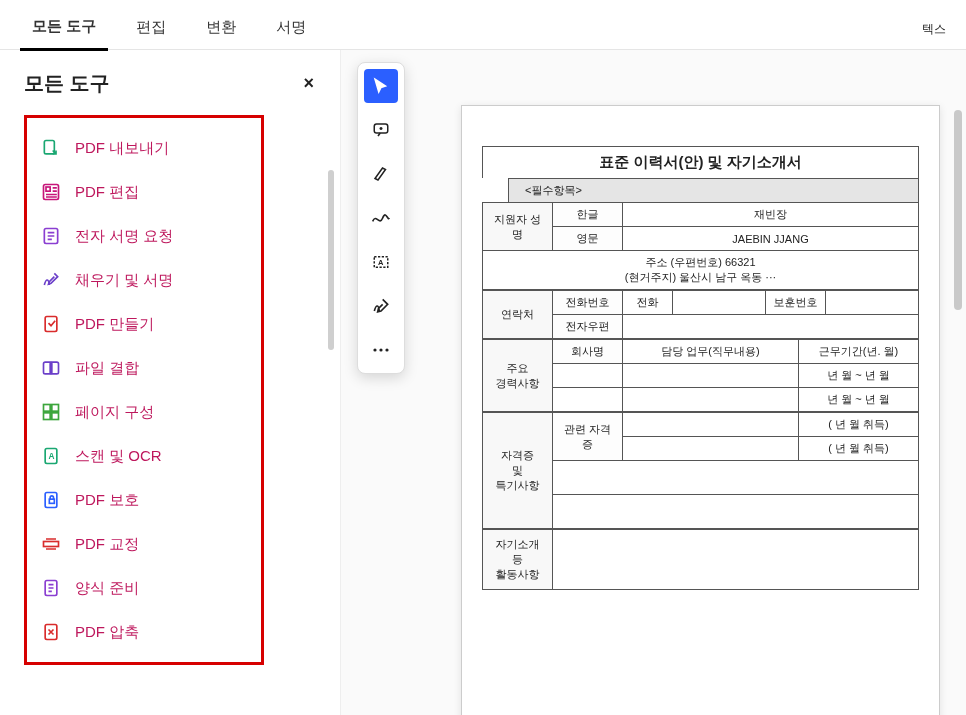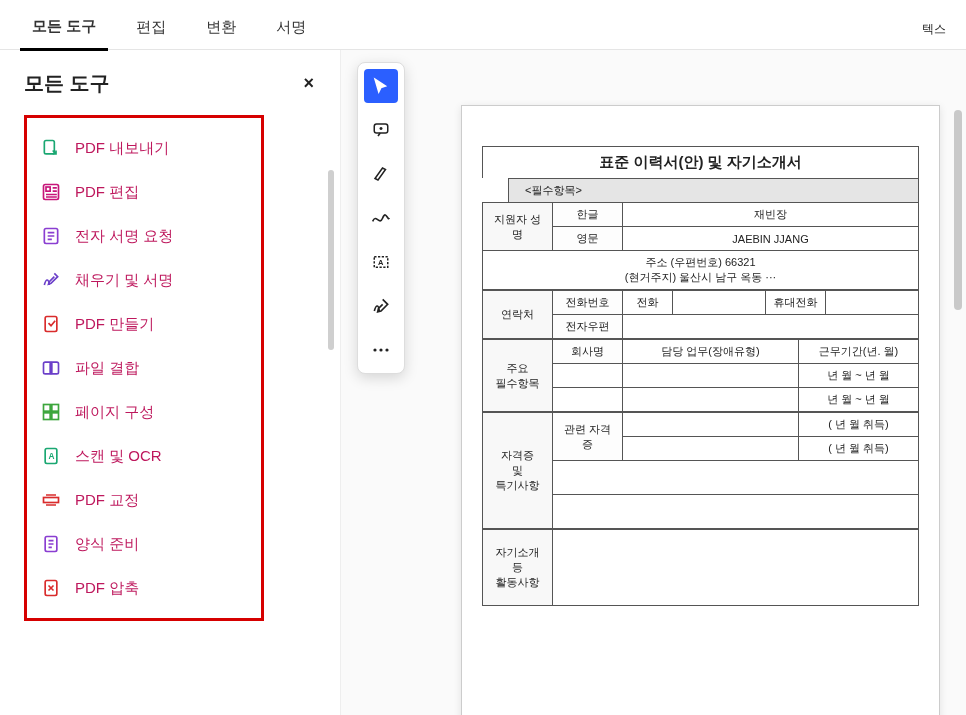--- a/index.html
+++ b/index.html
@@ -265,20 +265,30 @@
           <span class="tool-icon">
             <svg width="20" height="20" viewBox="0 0 24 24" fill="none" stroke="#1aa772" stroke-width="2">
               <rect x="5" y="3" width="14" height="18" rx="2"></rect>
               <text x="9" y="16" font-size="10" fill="#1aa772" stroke="none" font-weight="700">A</text>
             </svg>
           </span>
           <span class="tool-label">스캔 및 OCR</span>
         </div>
         <div class="tool-item">
           <span class="tool-icon">
+            <svg width="20" height="20" viewBox="0 0 24 24" fill="none" stroke="#2b5fff" stroke-width="2">
+              <rect x="5" y="3" width="14" height="18" rx="2"></rect>
+              <rect x="10" y="11" width="6" height="5"></rect>
+              <path d="M11 11v-2a2 2 0 014 0v2"></path>
+            </svg>
+          </span>
+          <span class="tool-label">PDF 보호</span>
+        </div>
+        <div class="tool-item">
+          <span class="tool-icon">
             <svg width="20" height="20" viewBox="0 0 24 24" fill="none" stroke="#d92c2c" stroke-width="2">
               <rect x="3" y="9" width="18" height="6"></rect>
               <path d="M6 6h12M6 18h12"></path>
             </svg>
           </span>
           <span class="tool-label">PDF 교정</span>
         </div>
         <div class="tool-item">
           <span class="tool-icon">
             <svg width="20" height="20" viewBox="0 0 24 24" fill="none" stroke="#8a3ed1" stroke-width="2">
@@ -371,37 +381,37 @@
       </tbody>
         </table>
 
       <table class="doc-table" style="border-top:none;">
         <tbody>
             <tr>
           <td class="rowlabel" rowspan="2">연락처</td>
           <td class="sublabel">전화번호</td>
           <td style="width:50px">전화</td>
           <td></td>
-          <td style="width:60px">휴대전화</td>
+          <td style="width:60px">보훈번호</td>
           <td></td>
         </tr>
         <tr>
           <td class="sublabel">전자우편</td>
           <td colspan="4"></td>
         </tr>
       </tbody>
         </table>
 
       <table class="doc-table" style="border-top:none;">
         <tbody>
             <tr>
           <td class="rowlabel" rowspan="3" style="white-space:pre-line">주요
-필수항목</td>
+경력사항</td>
           <td class="sublabel">회사명</td>
-          <td>담당 업무(장애유형)</td>
+          <td>담당 업무(직무내용)</td>
           <td style="width:120px">근무기간(년. 월)</td>
         </tr>
         <tr>
           <td></td>
           <td></td>
           <td>년  월 ~ 년  월</td>
         </tr>
         <tr>
           <td></td>
           <td></td>
@@ -429,21 +439,21 @@
             </tr>
         <tr class="tall">
               <td colspan="3"></td>
             </tr>
       </tbody>
         </table>
 
       <table class="doc-table" style="border-top:none;">
         <tbody>
             <tr>
-          <td class="rowlabel" style="white-space:pre-line;height:76px">자기소개 등
+          <td class="rowlabel" style="white-space:pre-line;height:60px">자기소개 등
 활동사항</td>
           <td></td>
         </tr>
       </tbody>
         </table>
 
       <table class="doc-table" style="border-top:none;margin-top:10px">
         <tbody>
       </tbody>
         </table>

